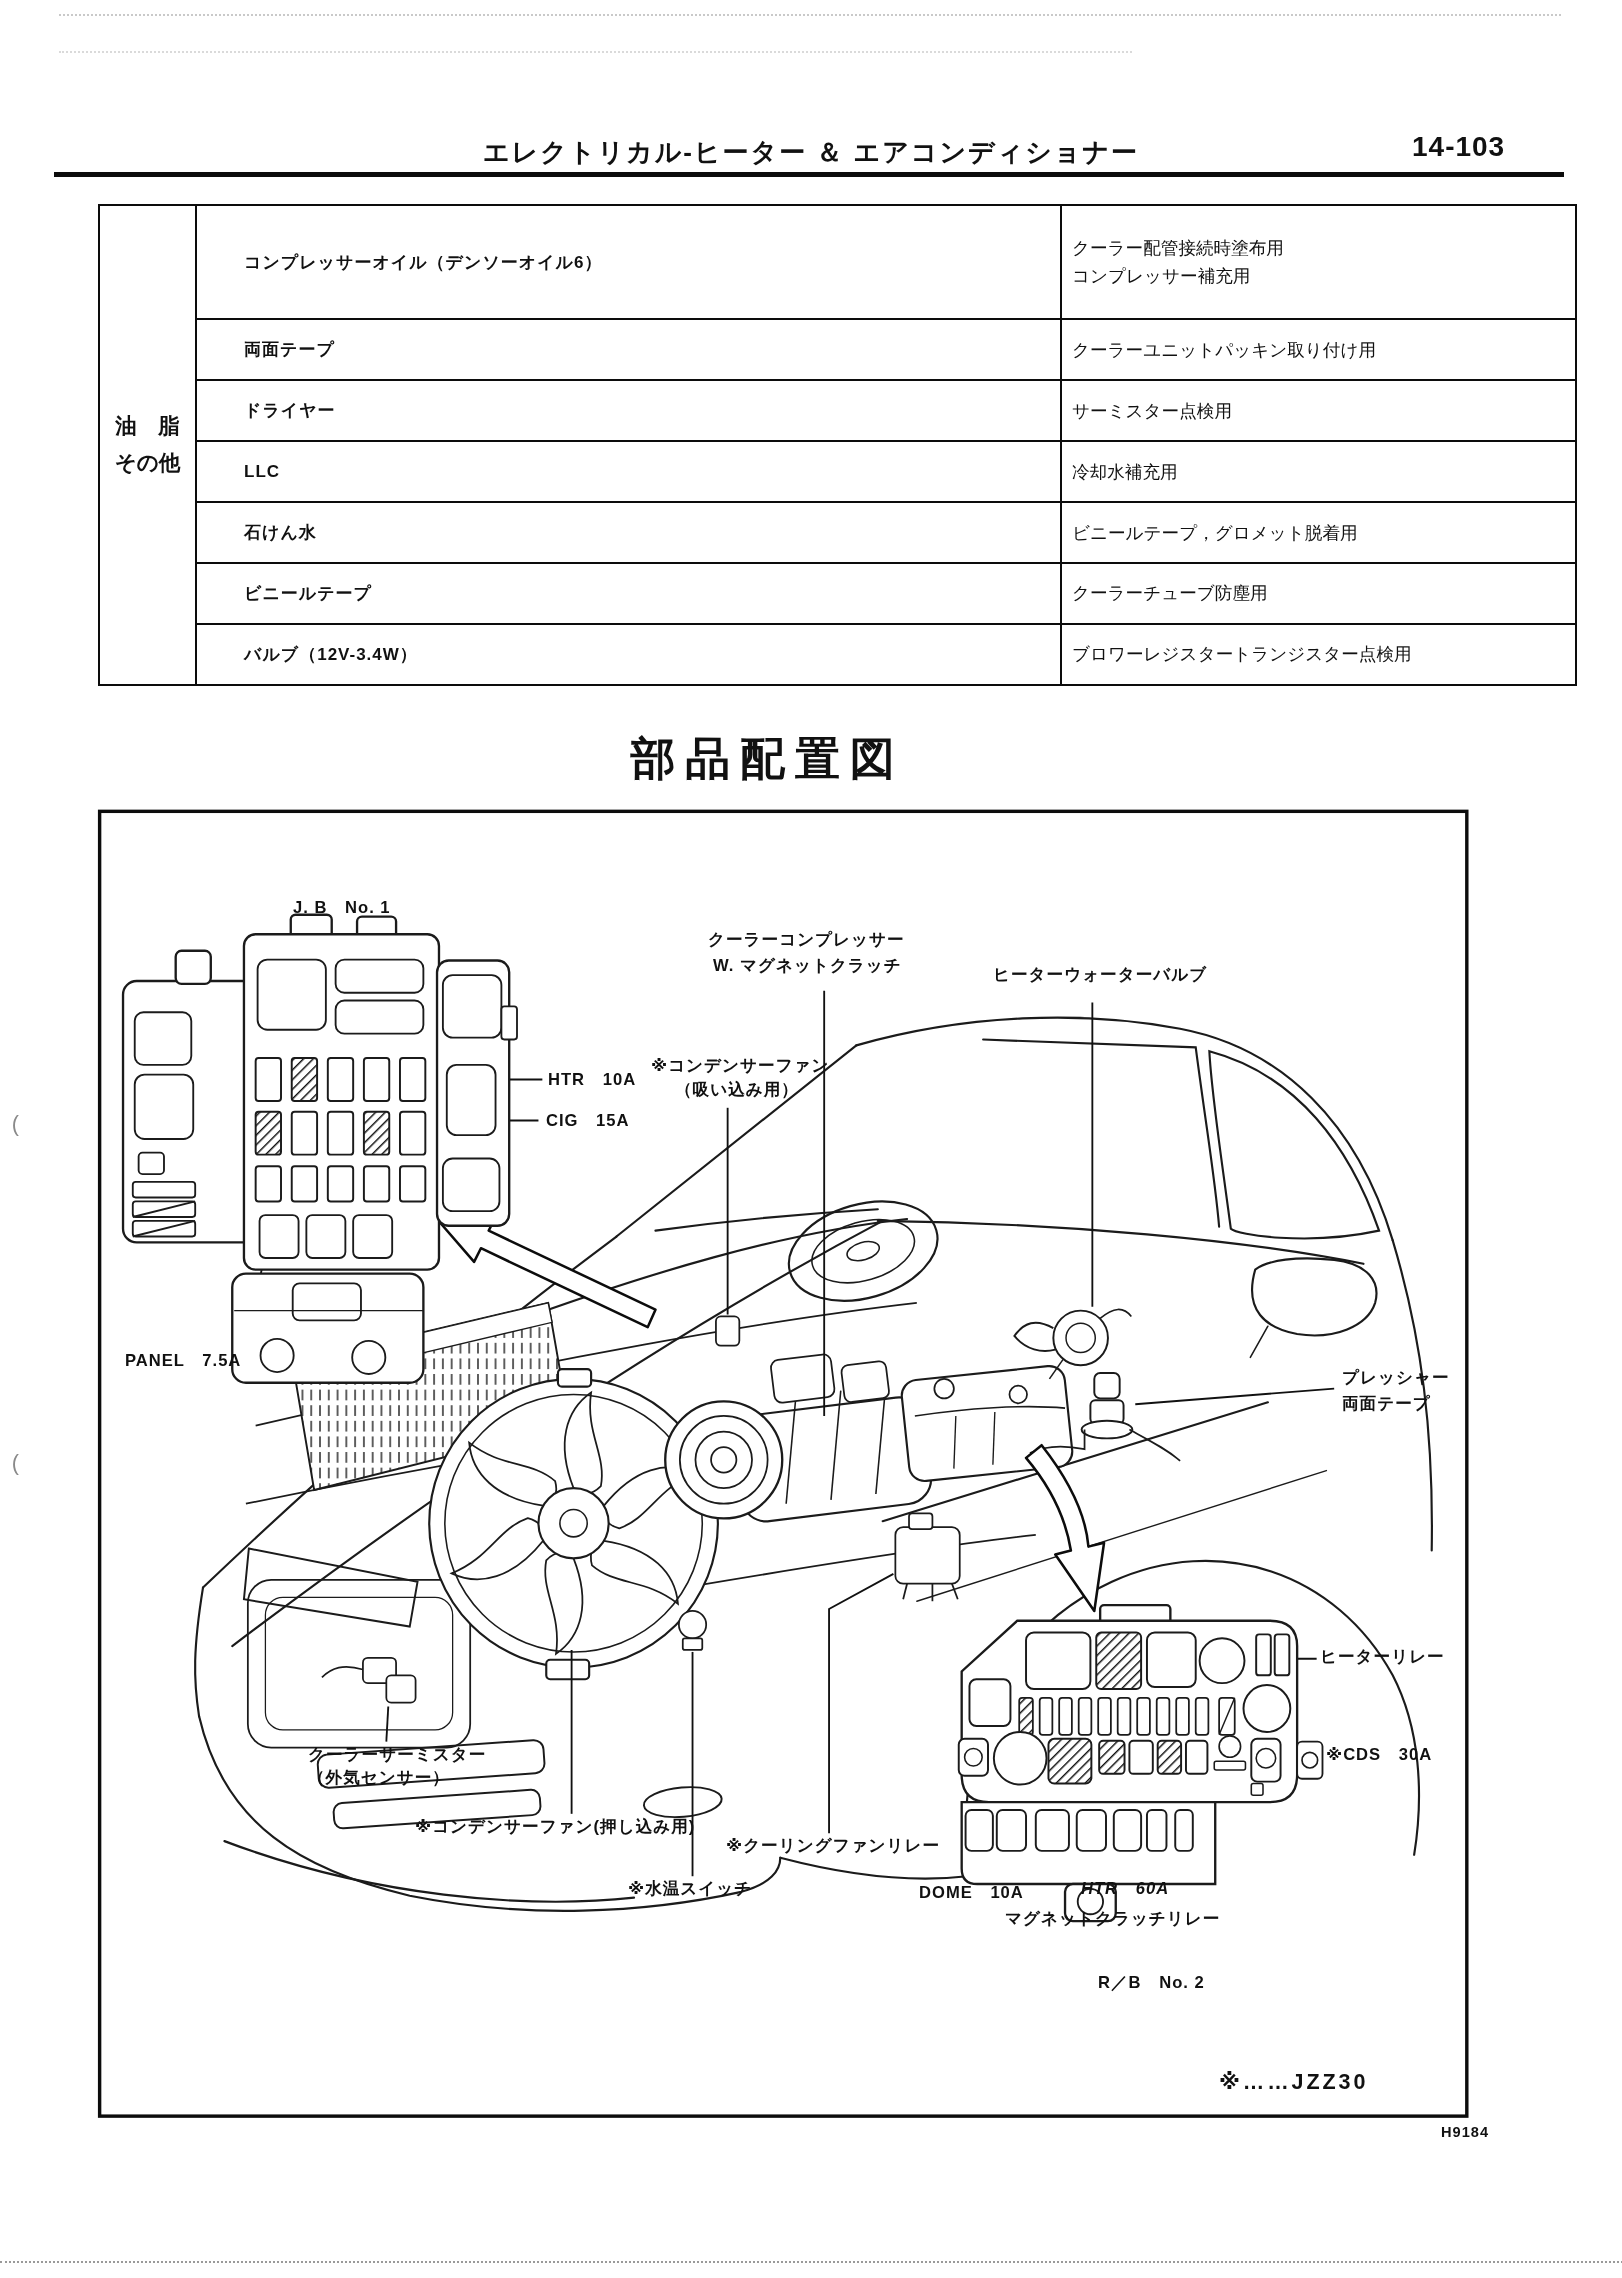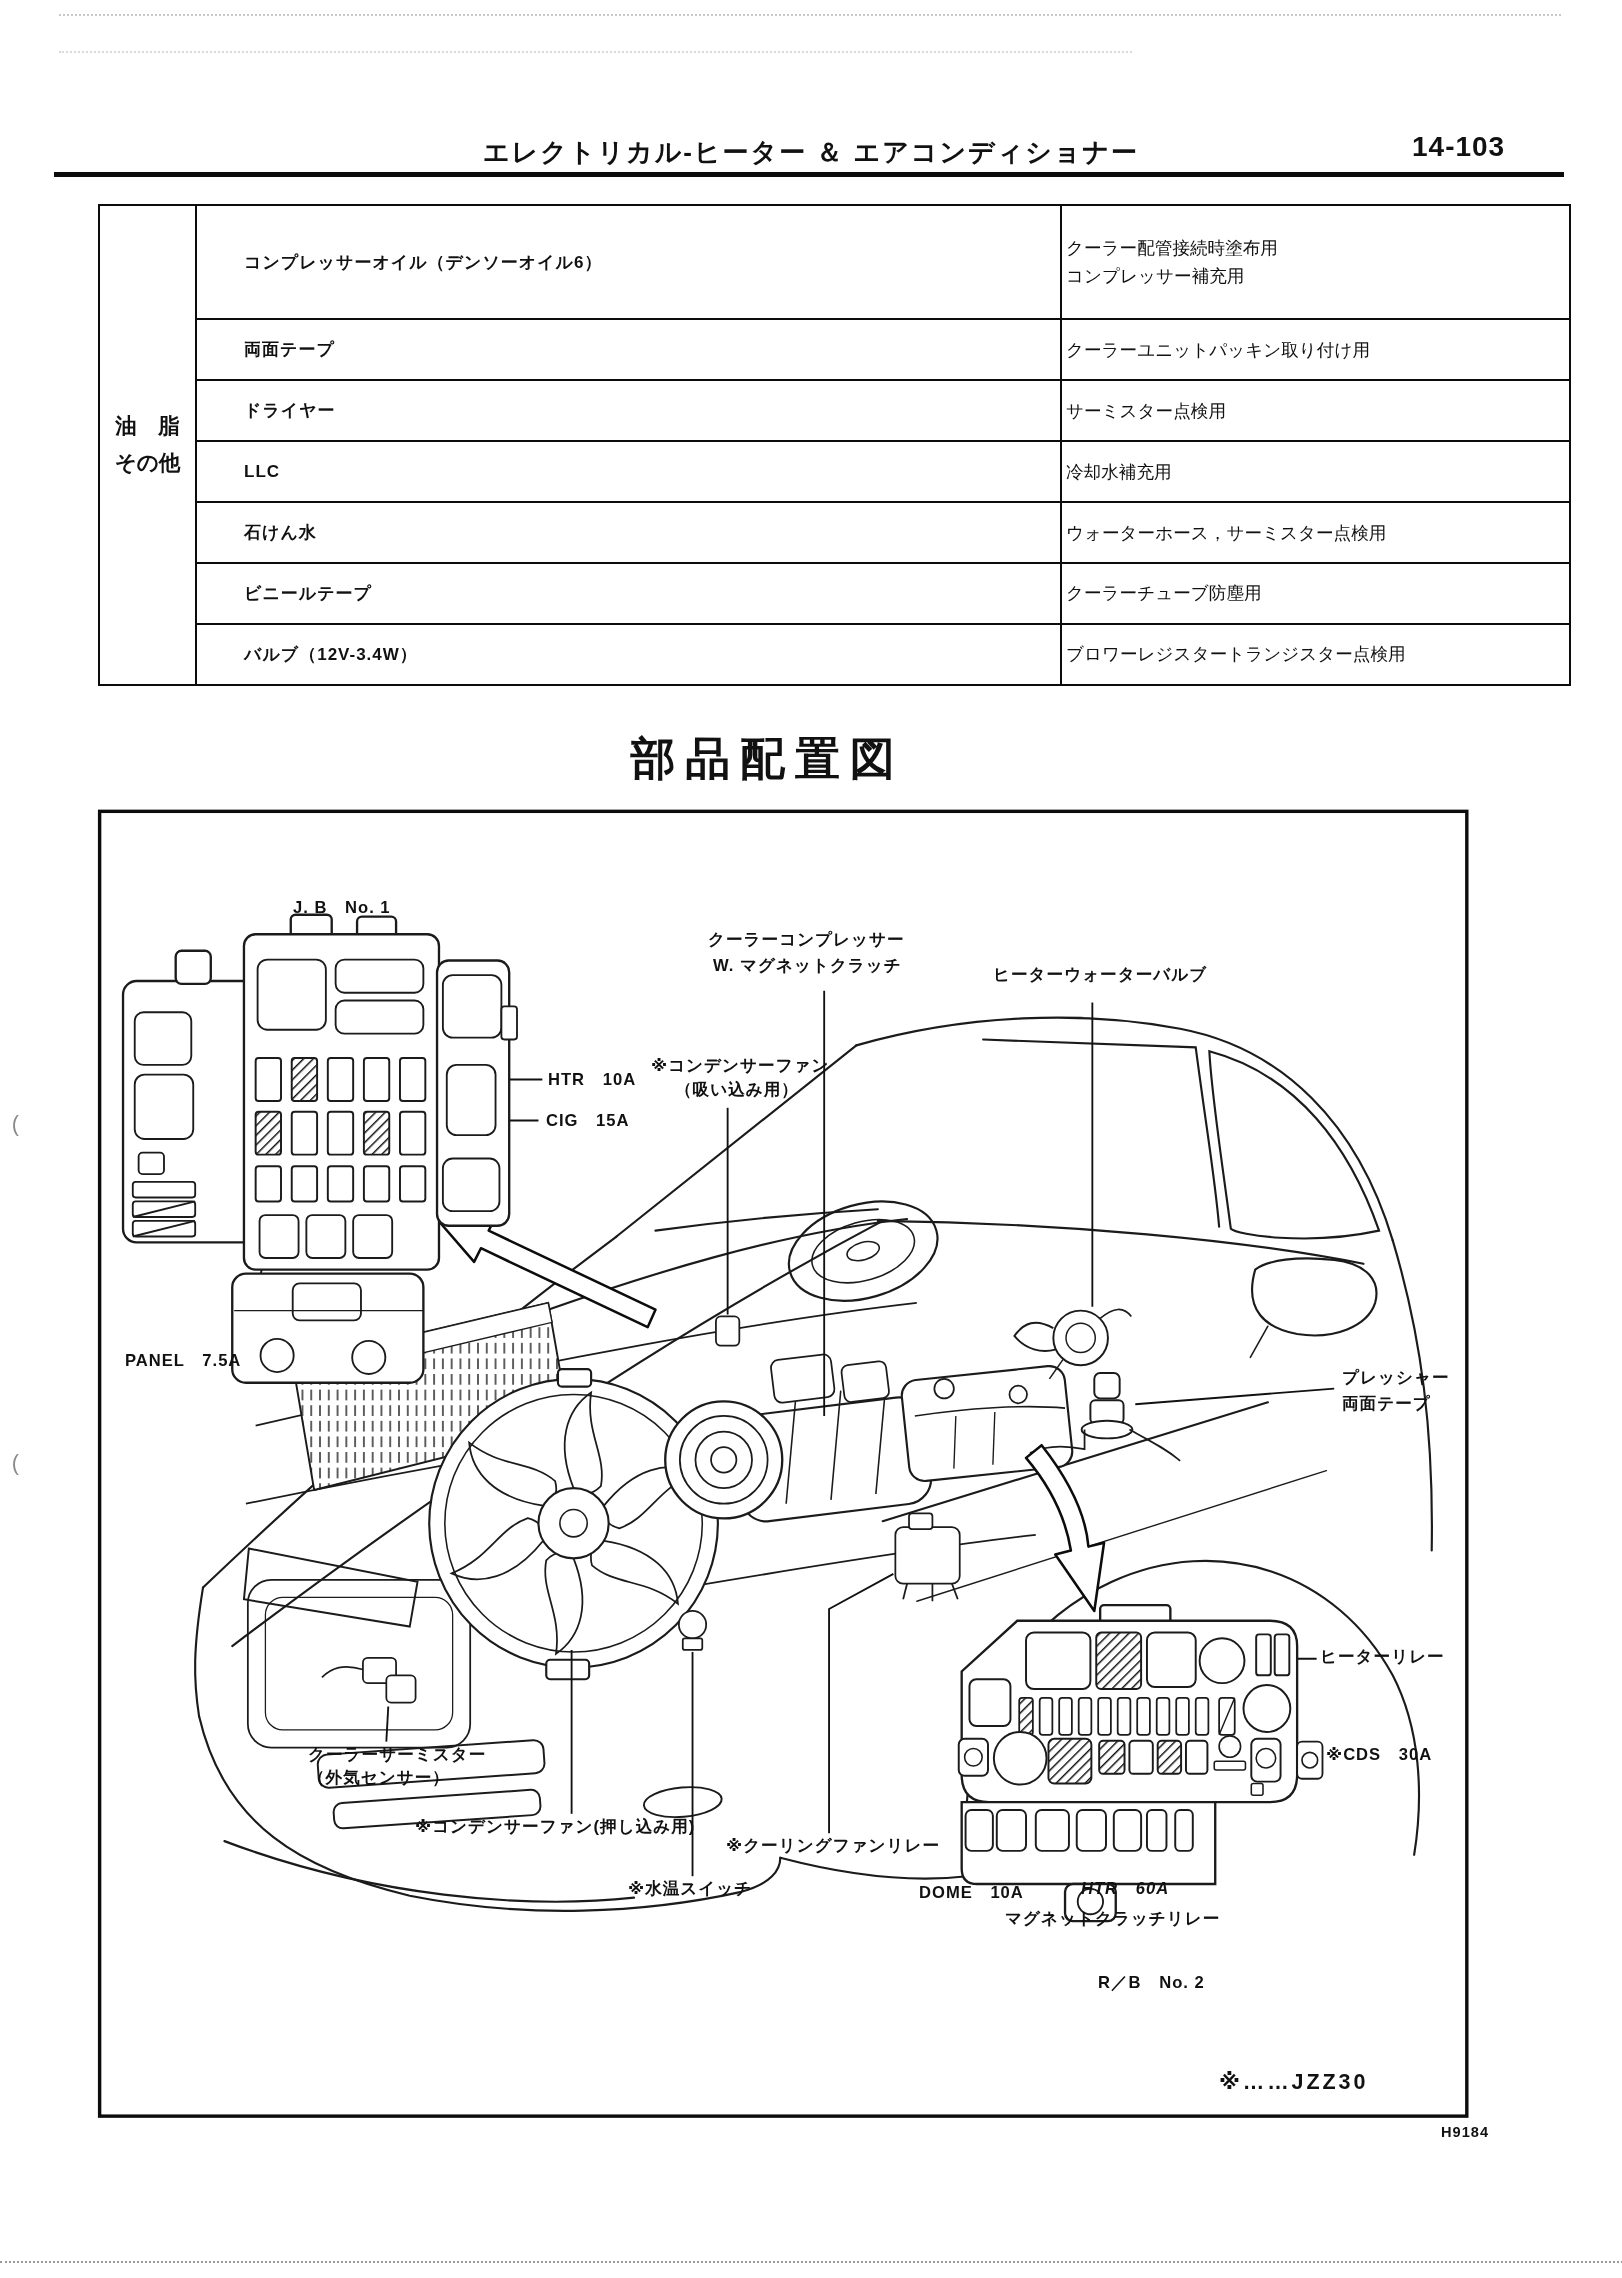--- a/index.html
+++ b/index.html
@@ -15,21 +15,21 @@
     font-size:26px;font-weight:700;letter-spacing:2px;white-space:nowrap;}
   .hdr-page{position:absolute;left:1412px;top:131px;font-size:28px;font-weight:700;letter-spacing:1px;}
   .hdr-rule{position:absolute;left:54px;top:172px;width:1510px;height:4.9px;background:#0c0c0c;}
   
   table.spec{position:absolute;left:98px;top:204px;width:1410px;height:482px;
     border-collapse:collapse;table-layout:fixed;}
   table.spec td{border:2px solid #0c0c0c;vertical-align:middle;}
   table.spec{border:2.9px solid #0c0c0c;}
   td.rowhead{width:93px;text-align:center;font-size:21.5px;font-weight:700;line-height:1.7;}
   td.item{width:815px;padding-left:47px;font-size:17px;font-weight:700;letter-spacing:1px;}
-  td.use{width:502px;padding-left:4px;font-size:17.6px;font-weight:500;line-height:1.6;}
+  td.use{width:502px;padding-left:10px;font-size:17.6px;font-weight:500;line-height:1.6;}
   
   .sec-title{position:absolute;left:0;top:729px;width:1535px;text-align:center;
     font-size:45px;font-weight:800;letter-spacing:9.8px;}
   
   .lbl{position:absolute;font-size:16.6px;font-weight:600;letter-spacing:1px;white-space:nowrap;z-index:5;}
   .lbl.en{font-weight:700;}
   .lbl.big{font-size:21.5px;font-weight:800;letter-spacing:2.9px;}
   .lbl.code{font-size:14.6px;font-weight:700;}
   svg.diagram{position:absolute;left:0;top:0;z-index:1;}
 </style>
@@ -67,21 +67,21 @@
   <tr>
     <td class="item">ドライヤー</td>
     <td class="use">サーミスター点検用</td>
   </tr>
   <tr>
     <td class="item">LLC</td>
     <td class="use">冷却水補充用</td>
   </tr>
   <tr>
     <td class="item">石けん水</td>
-    <td class="use">ウォーターホース，サーミスター点検用</td>
+    <td class="use">ビニールテープ，グロメット脱着用</td>
   </tr>
   <tr>
     <td class="item">ビニールテープ</td>
     <td class="use">クーラーチューブ防塵用</td>
   </tr>
   <tr>
     <td class="item">バルブ（12V-3.4W）</td>
     <td class="use">ブロワーレジスタートランジスター点検用</td>
   </tr>
 </tbody>

